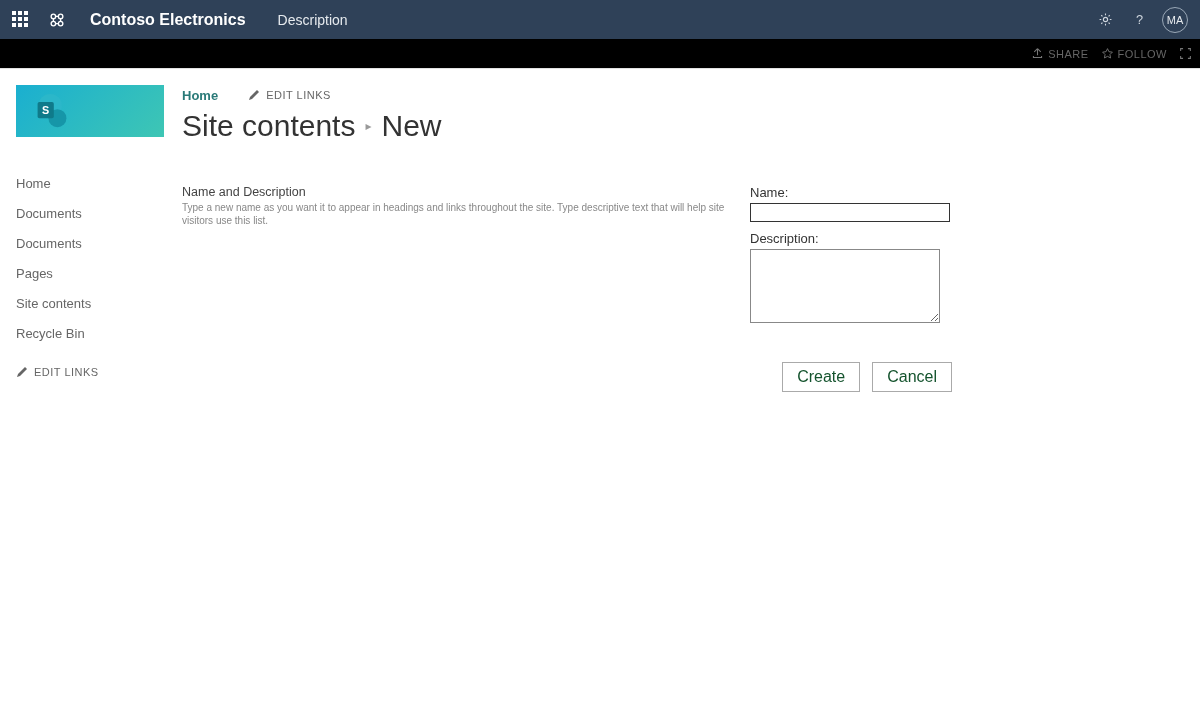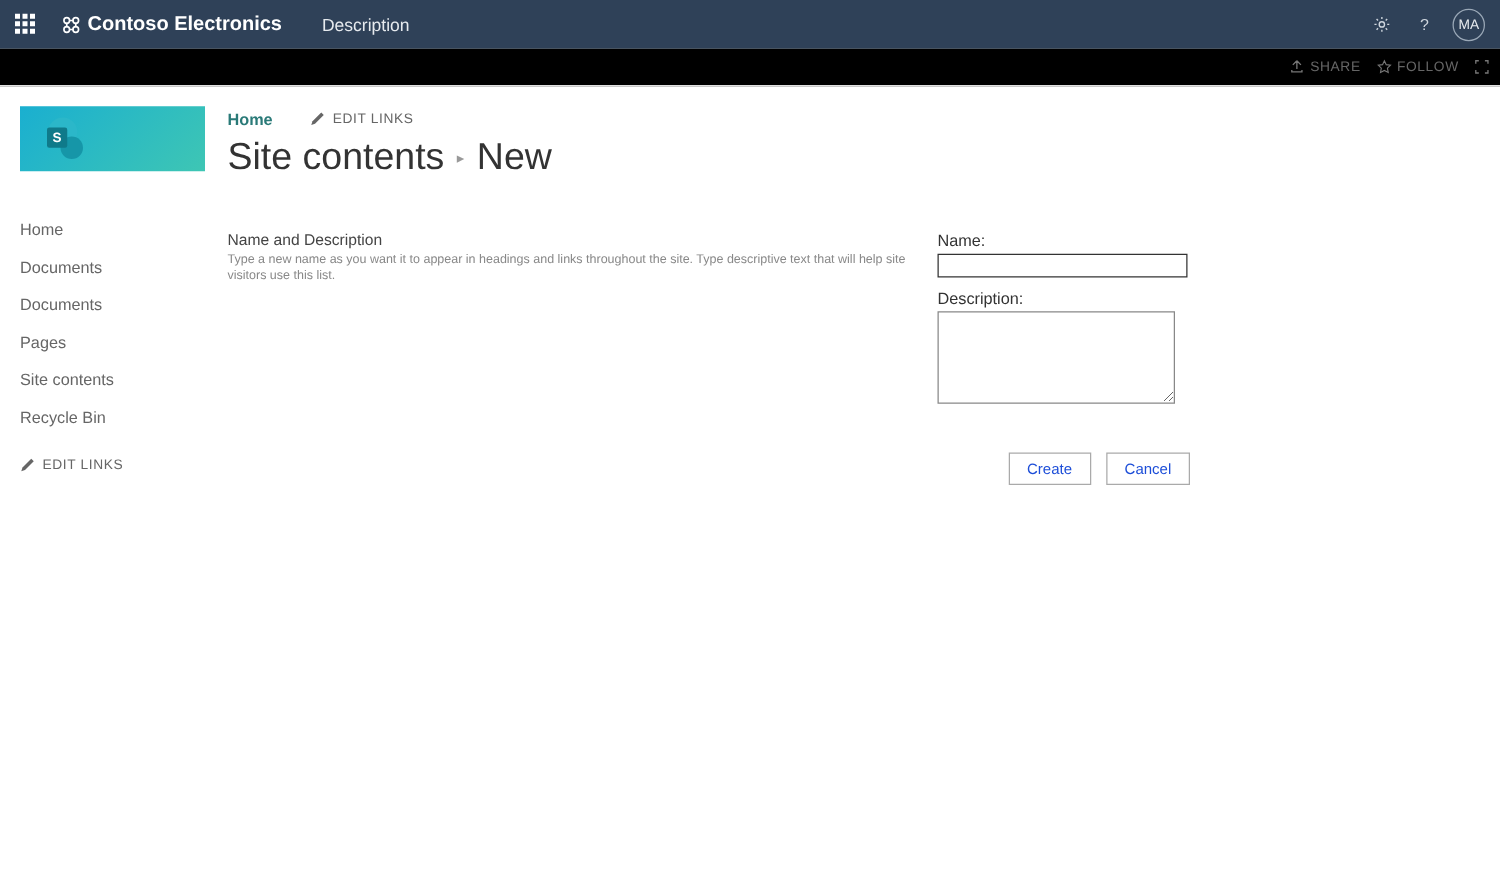--- a/index.html
+++ b/index.html
@@ -20,21 +20,21 @@
     grid-template-rows: repeat(3, 4px);
     gap: 2px;
     cursor: pointer;
   }
   .waffle span { background: #fff; width: 4px; height: 4px; }
   .logo-icon {
     margin-left: 18px;
     width: 18px; height: 18px;
     display: flex; align-items: center; justify-content: center;
   }
-  .org-name { margin-left: 4px; font-size: 16px; font-weight: 600; }
+  .org-name { margin-left: 24px; font-size: 16px; font-weight: 600; }
   .app-name { margin-left: 32px; font-size: 14px; font-weight: 400; color: #e6eaee; }
   .top-spacer { flex: 1; }
   .top-icon { width: 34px; display: flex; align-items: center; justify-content: center; cursor: pointer; color: #e6eaee; }
   .avatar {
     width: 26px; height: 26px;
     border: 1px solid #9aa8b7;
     border-radius: 50%;
     display: flex; align-items: center; justify-content: center;
     font-size: 11px; color: #e6eaee;
     margin-left: 6px;
@@ -114,25 +114,25 @@
     width: 190px; height: 74px;
     border: 1px solid #888;
     padding: 2px 4px;
     font-family: inherit; font-size: 12px;
     resize: both;
   }
   .buttons { margin-top: 36px; display: flex; gap: 12px; justify-content: flex-end; width: 770px; }
   .btn {
     min-width: 54px;
     padding: 5px 14px;
-    font-size: 12px;
+    font-size: 16px;
     border: 1px solid #aaa;
     background: #fff;
     cursor: pointer;
-    color: #1d4ed8;
+    color: #14532d;
   }
 </style>
 </head>
 <body>
 
 <div class="topbar">
   <div class="waffle">
     <span></span>
       <span></span>
       <span></span>

